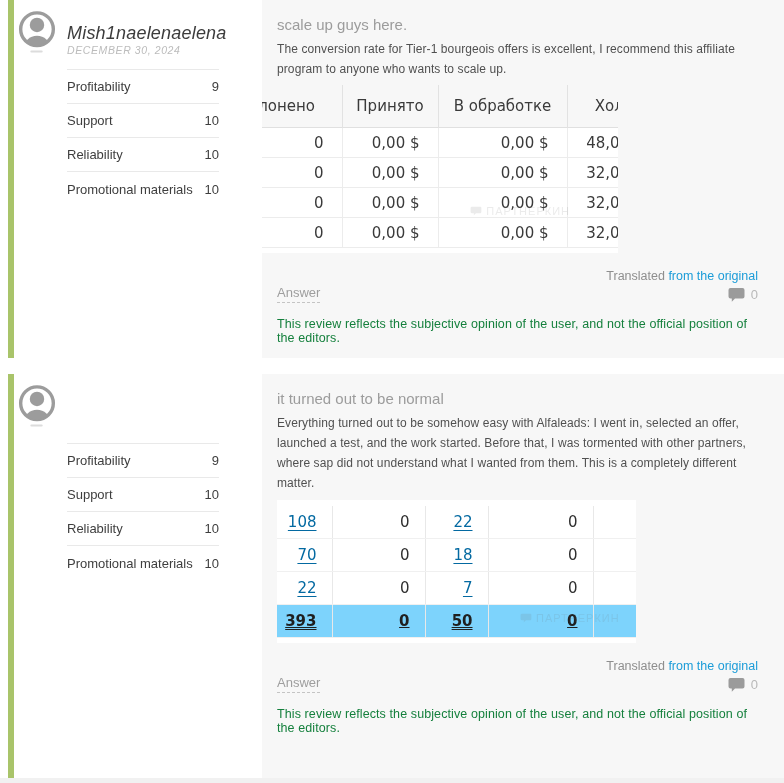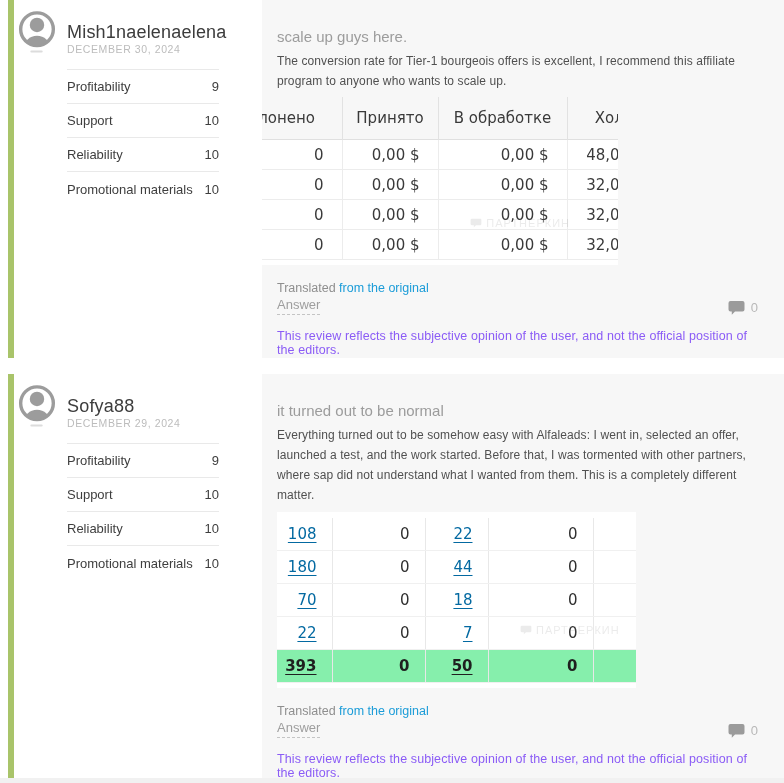--- a/index.html
+++ b/index.html
@@ -12,33 +12,33 @@
   }
   .card { display:flex; position:relative; background:#fff; }
   .card.c1 { height:358px; }
   .card.c2 { height:404px; margin-top:16px; }
   .lmargin { width:8px; background:#fff; flex:none; }
   .bar { width:6px; background:#a9c46a; flex:none; }
   .left { width:248px; flex:none; background:#fff; padding:10px 0 0 4px; }
   .panel { flex:1; background:#f7f7f7; padding:0 26px 0 15px; position:relative; overflow:hidden; }
 
   
-  .user { display:flex; align-items:center; }
+  .user { display:flex; align-items:flex-end;font-style:italic; }
   .avatar { width:38px; height:46px; flex:none; }
   .uinfo { margin-left:11px; padding-top:10px; }
   .uname { font-size:18px; color:#3c3c3c; letter-spacing:.2px; }
   .udate { font-size:10.5px; color:#bcbcbc; letter-spacing:.6px; }
 
   .ratings { margin:13px 0 0 49px; width:152px; border-top:1px solid #e9e9e9; }
   .rrow { display:flex; justify-content:space-between; align-items:center;
           height:34px; border-bottom:1px solid #e9e9e9; font-size:13px; color:#3e3e3e; }
   .rrow:last-child { border-bottom:0; }
 
   
-  .rtitle { padding-top:28px; font-size:15px; color:#9c9c9c; }
+  .rtitle { padding-top:16px; font-size:15px; color:#9c9c9c; }
   .rbody { margin-top:7px; font-size:12px; color:#505050; line-height:1.66; letter-spacing:.1px; }
 
   
   .shot1 { margin:5px 0 0 -15px; width:356px; overflow:hidden; position:relative; }
   table.t1 { width:460px; margin-left:-60px; border-collapse:collapse;
              font-family:"DejaVu Sans","Liberation Sans",sans-serif; color:#3a3a3a; table-layout:fixed; }
   .t1 th { height:43px; font-weight:normal; font-size:15px; text-align:center;
            border-right:1px solid #e2e2e2; background:transparent; }
   .t1 td { height:30px; background:#fff; font-size:15px; text-align:right; padding-right:18px;
            border-right:1px solid #ececec; border-bottom:1px solid #ececec; }
@@ -47,35 +47,35 @@
 
   
   .shot2 { margin:6px 0 0 0; width:359px; overflow:hidden; position:relative; }
   .shot-pad { height:6px; background:#fff; }
   .shot-pad.b { height:5px; }
   table.t2 { width:402px; border-collapse:collapse;
              font-family:"DejaVu Sans","Liberation Sans",sans-serif; table-layout:fixed; }
   .t2 td { height:33px; background:#fff; font-size:15px; color:#2f2f2f; text-align:right;
            padding-right:15px; border-right:1px solid #e8e8e8; border-bottom:1px solid #f0f0f0; }
   .t2 a.lnk { color:#0369a1; text-decoration:underline; text-underline-offset:3px; }
-  .t2 tr.total td { background:#86efac; font-weight:bold; color:#1f1f1f; }
+  .t2 tr.total td { background:#7dd3fc; font-weight:bold; color:#1f1f1f;text-decoration:underline; }
   .t2 tr.total a.lnk { color:#1f1f1f; }
 
   .watermark { position:absolute; display:flex; align-items:center; gap:4px;
                font-size:11px; letter-spacing:1px; color:rgba(110,110,110,.14); pointer-events:none;text-align:right; }
   .wm1 { right:48px; top:120px; }
   .wm2 { left:243px; top:112px; }
 
   
-  .foot-translated { text-align:left; font-size:12.5px; color:#8e8e8e; margin-top:16px; }
+  .foot-translated { text-align:right; font-size:12.5px; color:#8e8e8e; margin-top:16px; }
   .foot-translated .blue { color:#1b9cd8; text-decoration:none; }
-  .answer-line { display:flex; justify-content:space-between; align-items:flex-end; margin-top:2px;gap:8px; }
+  .answer-line { display:flex; justify-content:space-between; align-items:center; margin-top:2px;gap:8px; }
   .answer { font-size:13px; color:#9e9e9e; border-bottom:1px dashed #c4c4c4; padding-bottom:2px; cursor:pointer; }
   .comments { display:flex; align-items:center; gap:6px; color:#b8b8b8; font-size:13px; }
-  .disclaimer { margin-top:14px; font-size:12.5px; color:#8b5cf6; letter-spacing:.1px; }
+  .disclaimer { margin-top:14px; font-size:12.5px; color:#15803d; letter-spacing:.1px; }
 
   .bottom-strip { height:5px; background:#f1f1f1; width:784px; }
 </style>
 </head>
 <body>
 
 <div class="card c1">
   <div class="lmargin"></div>
   <div class="bar"></div>
 
@@ -198,24 +198,20 @@
         <defs>
             <clipPath id="av2">
               <circle cx="20" cy="20" r="17"></circle>
             </clipPath>
           </defs>
         <circle cx="20" cy="20" r="17.2" fill="#ffffff" stroke="#9c9c9c" stroke-width="3.6"></circle>
         <circle cx="20" cy="15.5" r="7.6" fill="#9c9c9c"></circle>
         <path d="M6,40 a14,13 0 0 1 28,0 z" fill="#9c9c9c" clip-path="url(#av2)"></path>
         <rect x="13" y="42.5" width="13" height="2" rx="1" fill="#dcdcdc"></rect>
       </svg>
-      <div class="uinfo">
-        <div class="uname">Sofya88</div>
-        <div class="udate">DECEMBER 29, 2024</div>
-      </div>
     </div>
     <div class="ratings">
       <div class="rrow">
         <span>Profitability</span>
         <span>9</span>
       </div>
       <div class="rrow">
         <span>Support</span>
         <span>10</span>
       </div>
@@ -246,27 +242,20 @@
           </colgroup>
         <tbody>
             <tr>
           <td><a href="#" class="lnk">108</a></td>
           <td>0</td>
           <td><a href="#" class="lnk">22</a></td>
           <td>0</td>
           <td></td>
         </tr>
         <tr>
-          <td><a href="#" class="lnk">180</a></td>
-          <td>0</td>
-          <td><a href="#" class="lnk">44</a></td>
-          <td>0</td>
-          <td></td>
-        </tr>
-        <tr>
           <td><a href="#" class="lnk">70</a></td>
           <td>0</td>
           <td><a href="#" class="lnk">18</a></td>
           <td>0</td>
           <td></td>
         </tr>
         <tr>
           <td><a href="#" class="lnk">22</a></td>
           <td>0</td>
           <td><a href="#" class="lnk">7</a></td>

